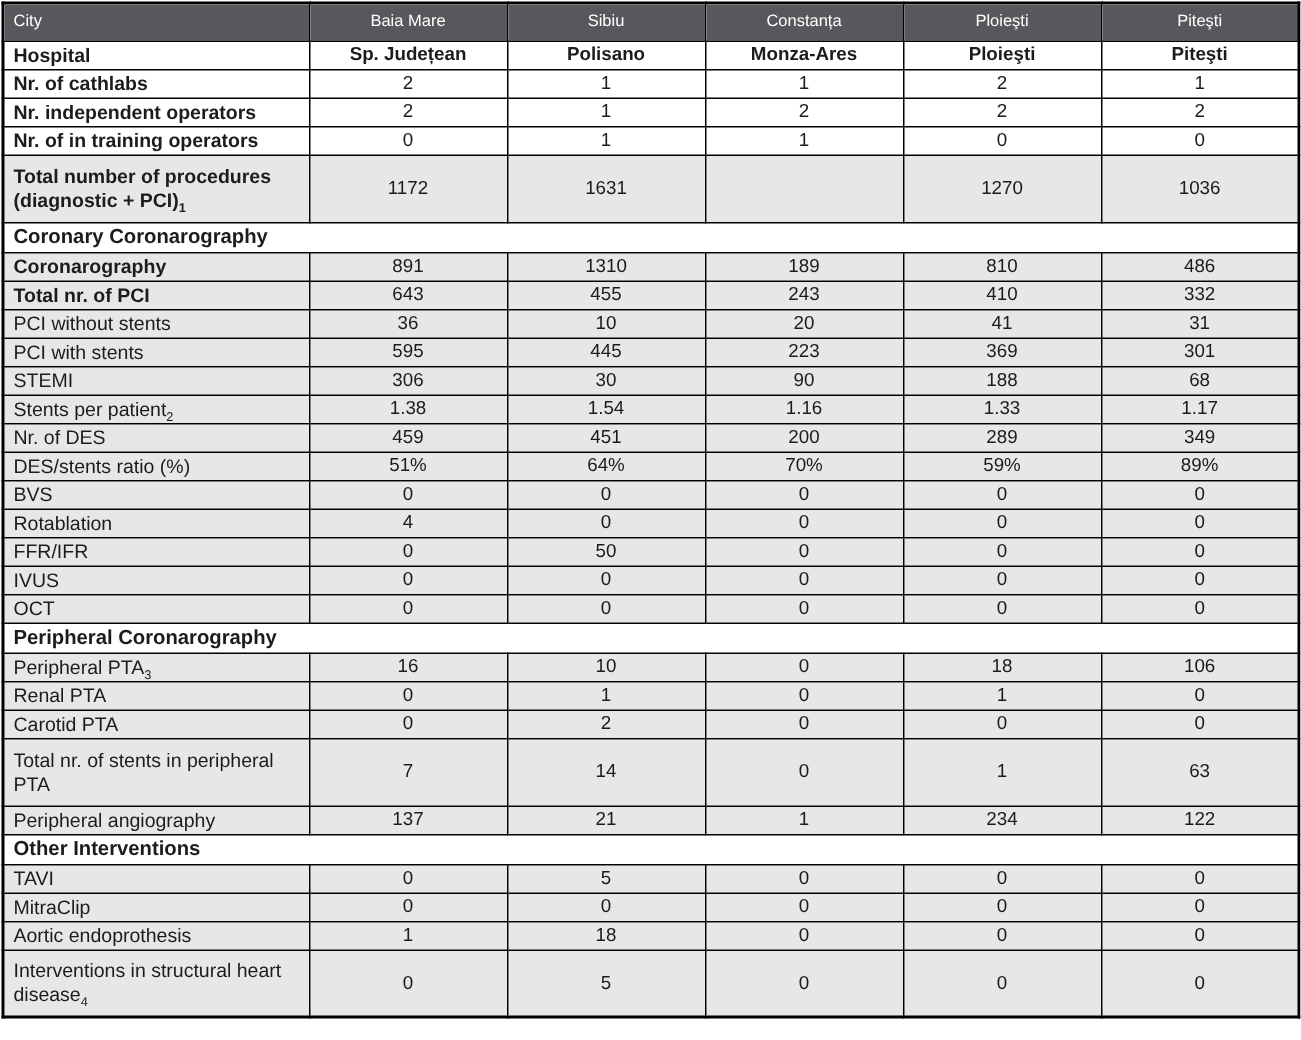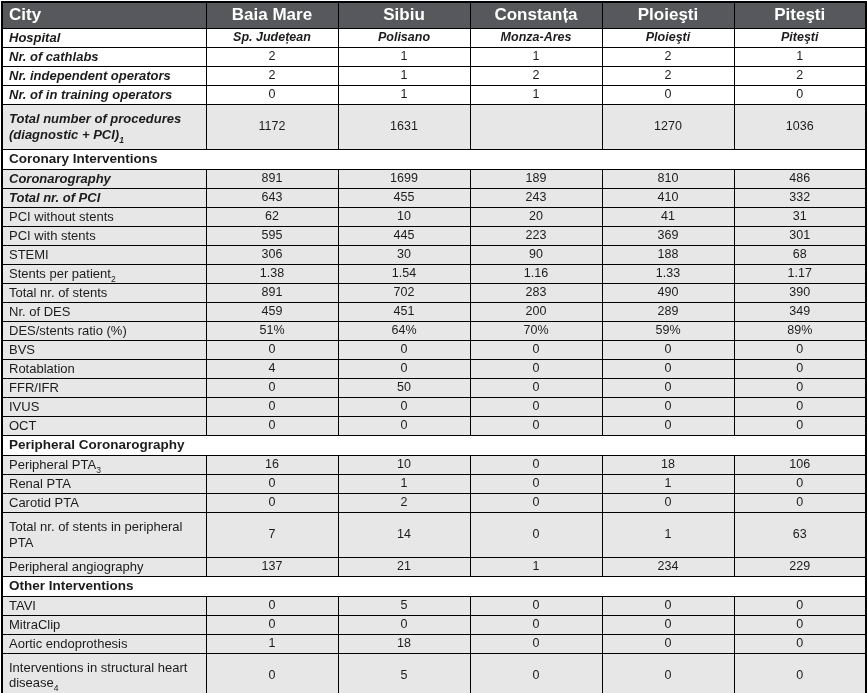--- a/index.html
+++ b/index.html
@@ -27,22 +27,22 @@
   col.data-col    { width: 132px; }
   th, td {
     border: 1.5px solid #000;
     overflow: hidden;
     vertical-align: middle;
     line-height: 1.22;
   }
   thead th {
     background: #57585b;
     color: #ffffff;
-    font-weight: bold;
-    font-size: 17px;
+    font-weight: normal;
+    font-size: 11px;
     height: 25px;
     text-align: center;
     padding: 2px 4px;
   }
   thead th.first {
     text-align: left;
     padding-left: 6px;
   }
   tbody tr        { height: 19px; }
   tbody tr.tall   { height: 45px; }
@@ -52,21 +52,21 @@
     padding: 1px 4px 1px 6px;
     font-size: 13px;
   }
   td.val {
     text-align: center;
     padding: 1px 2px;
     font-size: 12.5px;
   }
   tr.gray  td { background: #e7e7e8; }
   tr.white td { background: #ffffff; }
-  .bold { font-weight: bold; font-style: italic; }
+  .bold { font-weight: bold; }
   td.section-label {
     background: #ffffff;
     font-weight: bold;
     font-size: 13.5px;
     text-align: left;
     padding: 1px 4px 1px 6px;
   }
   sub {
     font-size: 8.5px;
     line-height: 0;
@@ -130,41 +130,41 @@
         </tr>
         <tr class="tall gray">
           <td class="label bold">Total number of procedures (diagnostic + PCI)<sub>1</sub></td>
           <td class="val">1172</td>
           <td class="val">1631</td>
           <td class="val"></td>
           <td class="val">1270</td>
           <td class="val">1036</td>
         </tr>
         <tr class="sect white">
-          <td colspan="6" class="section-label">Coronary Interventions</td>
+          <td colspan="6" class="section-label">Coronary Coronarography</td>
         </tr>
         <tr class="gray">
           <td class="label bold">Coronarography</td>
           <td class="val">891</td>
-          <td class="val">1699</td>
+          <td class="val">1310</td>
           <td class="val">189</td>
           <td class="val">810</td>
           <td class="val">486</td>
         </tr>
         <tr class="gray">
           <td class="label bold">Total nr. of PCI</td>
           <td class="val">643</td>
           <td class="val">455</td>
           <td class="val">243</td>
           <td class="val">410</td>
           <td class="val">332</td>
         </tr>
         <tr class="gray">
           <td class="label">PCI without stents</td>
-          <td class="val">62</td>
+          <td class="val">36</td>
           <td class="val">10</td>
           <td class="val">20</td>
           <td class="val">41</td>
           <td class="val">31</td>
         </tr>
         <tr class="gray">
           <td class="label">PCI with stents</td>
           <td class="val">595</td>
           <td class="val">445</td>
           <td class="val">223</td>
@@ -181,28 +181,20 @@
         </tr>
         <tr class="gray">
           <td class="label">Stents per patient<sub>2</sub></td>
           <td class="val">1.38</td>
           <td class="val">1.54</td>
           <td class="val">1.16</td>
           <td class="val">1.33</td>
           <td class="val">1.17</td>
         </tr>
         <tr class="gray">
-          <td class="label">Total nr. of stents</td>
-          <td class="val">891</td>
-          <td class="val">702</td>
-          <td class="val">283</td>
-          <td class="val">490</td>
-          <td class="val">390</td>
-        </tr>
-        <tr class="gray">
           <td class="label">Nr. of DES</td>
           <td class="val">459</td>
           <td class="val">451</td>
           <td class="val">200</td>
           <td class="val">289</td>
           <td class="val">349</td>
         </tr>
         <tr class="gray">
           <td class="label">DES/stents ratio (%)</td>
           <td class="val">51%</td>
@@ -285,21 +277,21 @@
           <td class="val">0</td>
           <td class="val">1</td>
           <td class="val">63</td>
         </tr>
         <tr class="gray">
           <td class="label">Peripheral angiography</td>
           <td class="val">137</td>
           <td class="val">21</td>
           <td class="val">1</td>
           <td class="val">234</td>
-          <td class="val">229</td>
+          <td class="val">122</td>
         </tr>
         <tr class="sect white">
           <td colspan="6" class="section-label">Other Interventions</td>
         </tr>
         <tr class="gray">
           <td class="label">TAVI</td>
           <td class="val">0</td>
           <td class="val">5</td>
           <td class="val">0</td>
           <td class="val">0</td>

